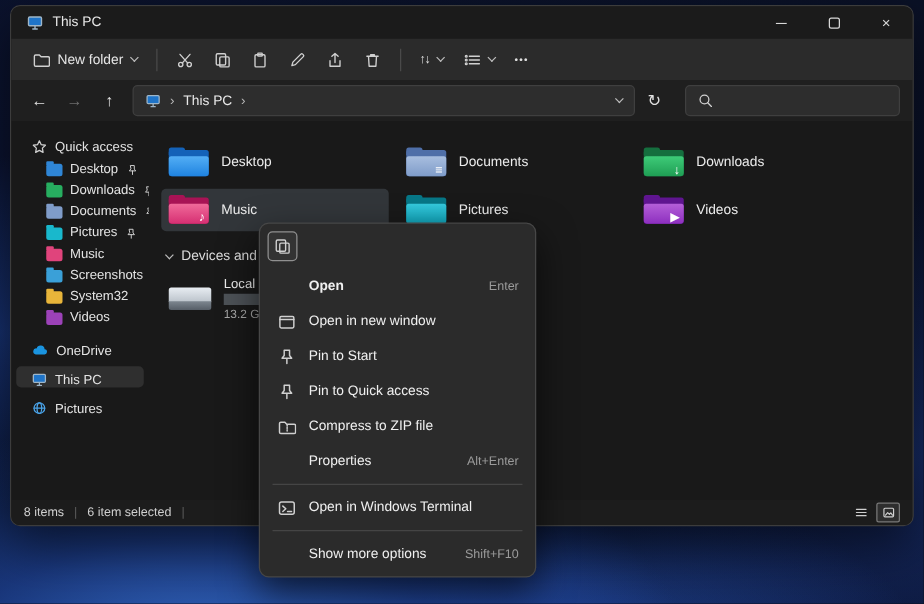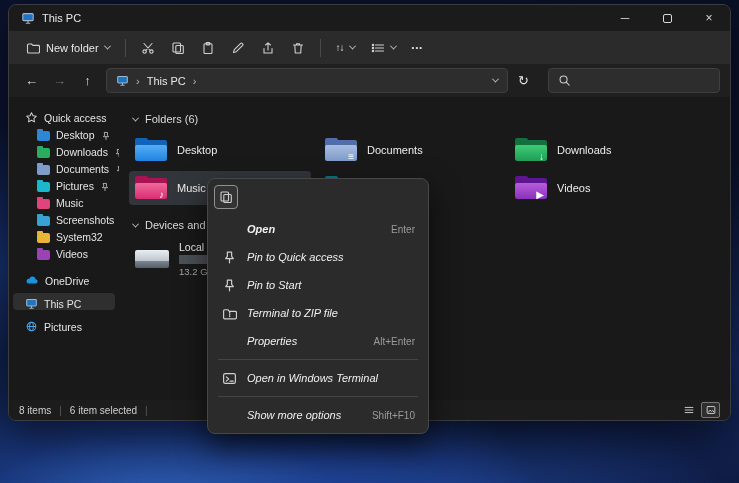--- a/index.html
+++ b/index.html
@@ -85,21 +85,21 @@
 .sb-sep{color:#5a5a5a;}
 .sb-right{margin-left:auto;display:flex;gap:3px;align-items:center;}
 .sb-btn{width:19px;height:16px;display:flex;align-items:center;justify-content:center;border-radius:2px;}
 .sb-btn.active{border:1px solid #787878;background:#2e2e2e;}
 
 .context-menu{position:absolute;left:207px;top:178px;width:222px;background:#2b2b2b;border:1px solid #474747;border-radius:8px;padding:4px;z-index:50;box-shadow:0 12px 30px rgba(0,0,0,.6);}
 .menu-iconbar{display:flex;padding:2px 2px 6px;}
 .mini-btn{width:24px;height:24px;border:1px solid #909090;border-radius:4px;background:#333;display:flex;align-items:center;justify-content:center;}
 .menu-item{height:28px;display:flex;align-items:center;gap:10px;padding:0 9px;border-radius:4px;}
 .mi-icon{width:16px;display:flex;justify-content:center;flex:0 0 auto;}
-.mi-label{font-size:11px;color:#f0f0f0;flex:1;white-space:nowrap;font-style:italic;}
+.mi-label{font-size:11px;color:#f0f0f0;flex:1;white-space:nowrap;}
 .mi-label.default{font-weight:bold;}
 .mi-short{font-size:10px;color:#9b9b9b;white-space:nowrap;}
 .menu-sep{height:1px;background:#454545;margin:4px 6px;}
 </style>
 </head>
 <body>
 
 <div class="wallpaper"></div>
 
 <div class="window">
@@ -291,24 +291,20 @@
         <svg class="ic" width="13" height="13" viewBox="0 0 14 14" style="stroke:#4aa3e8">
             <circle cx="7" cy="7" r="4.6"></circle>
             <ellipse cx="7" cy="7" rx="2" ry="4.6"></ellipse>
             <path d="M2.4 7h9.2"></path>
           </svg>
         <span>Pictures</span>
       </div>
     </div>
 
     <div class="main">
-      <div class="group-header">
-        <span class="cv"></span>
-        <span>Folders (6)</span>
-      </div>
       <div class="grid">
         <div class="tile">
           <span class="folder-icon f-desktop">
               <span class="f-tab"></span>
               <span class="f-back"></span>
               <span class="f-front"></span>
               <span class="f-glyph"></span>
             </span>
           <span class="tile-label">Desktop</span>
         </div>
@@ -407,43 +403,53 @@
       </button>
   </div>
   <div class="menu-item">
     <span class="mi-icon"></span>
     <span class="mi-label default">Open</span>
     <span class="mi-short">Enter</span>
   </div>
   <div class="menu-item">
     <span class="mi-icon">
         <svg class="ic" width="15" height="15" viewBox="0 0 14 14">
-          <path d="M5 2h4v4l1.6 2H3.4L5 6zM7 8v4"></path>
+          <rect x="1.8" y="3" width="10.4" height="8.5" rx="1"></rect>
+          <path d="M1.8 5.2h10.4"></path>
         </svg>
       </span>
-    <span class="mi-label">Pin to Quick access</span>
+    <span class="mi-label">Open in new window</span>
     <span class="mi-short"></span>
   </div>
   <div class="menu-item">
     <span class="mi-icon">
         <svg class="ic" width="15" height="15" viewBox="0 0 14 14">
           <path d="M5 2h4v4l1.6 2H3.4L5 6zM7 8v4"></path>
         </svg>
       </span>
     <span class="mi-label">Pin to Start</span>
+    <span class="mi-short"></span>
+  </div>
+  <div class="menu-item">
+    <span class="mi-icon">
+        <svg class="ic" width="15" height="15" viewBox="0 0 14 14">
+          <path d="M5 2h4v4l1.6 2H3.4L5 6zM7 8v4"></path>
+        </svg>
+      </span>
+    <span class="mi-label">Pin to Quick access</span>
     <span class="mi-short"></span>
   </div>
   <div class="menu-item">
     <span class="mi-icon">
         <svg class="ic" width="15" height="15" viewBox="0 0 14 14">
           <path d="M1.5 4.5c0-.6.4-1 1-1h3l1.4 1.5h5.6c.6 0 1 .4 1 1v5c0 .6-.4 1-1 1h-10c-.6 0-1-.4-1-1z"></path>
           <path d="M7.2 5.5v.9M7.2 7.3v.9M7.2 9.1v.9"></path>
         </svg>
       </span>
-    <span class="mi-label">Terminal to ZIP file</span>
+    <span class="mi-label">Compress to ZIP file</span>
     <span class="mi-short"></span>
   </div>
   <div class="menu-item">
     <span class="mi-icon"></span>
     <span class="mi-label">Properties</span>
     <span class="mi-short">Alt+Enter</span>
   </div>
   <div class="menu-sep"></div>
   <div class="menu-item">
     <span class="mi-icon">

